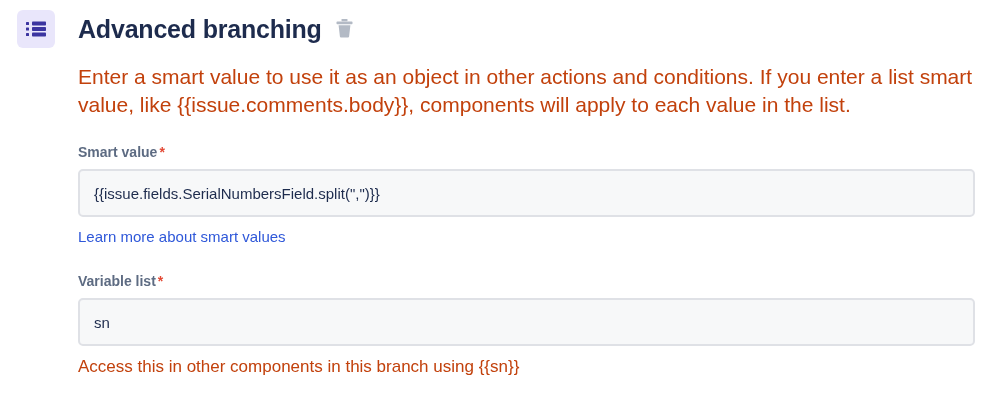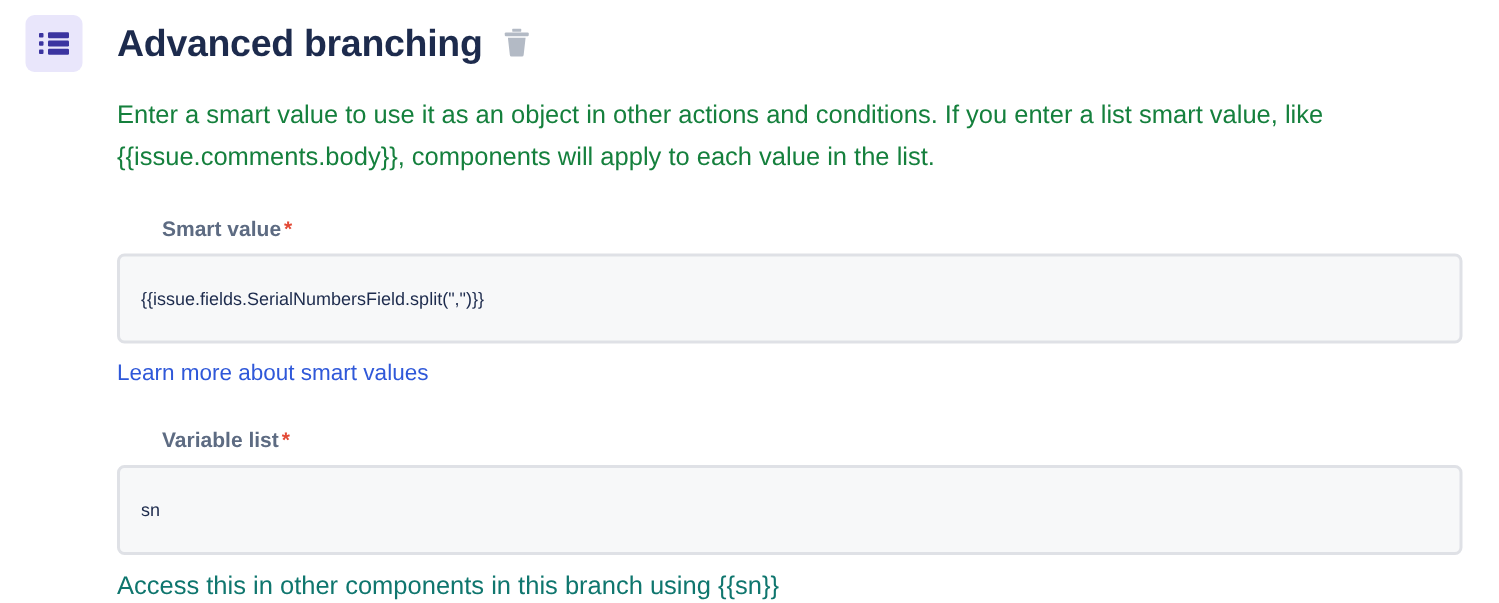--- a/index.html
+++ b/index.html
@@ -71,75 +71,74 @@
   }
   .delete-icon svg { display: block; }
 
   
   .body {
     padding-left: 78px;
     padding-right: 24px;
   }
 
   .description {
-    font-size: 17px;
+    font-size: 21px;
     line-height: 28px;
-    color: #15803d;
+    color: #c2410c;
     margin: 15px 0 0 0;
     max-width: 900px;
   }
 
   .field-group { margin-top: 24px; }
 
   .field-label {
     font-size: 14px;
     font-weight: bold;
     color: #5d6b82;
     line-height: 18px;
     margin-bottom: 8px;
     display: block;
-    margin-left: 30px;
   }
   .req-star {
     color: #e34935;
     font-size: 14px;
     margin-left: 2px;
     font-weight: bold;
   }
 
   .text-input {
     display: block;
     width: 897px;
-    height: 60px;
+    height: 48px;
     background: #f7f8f9;
     border: 2px solid #dfe1e6;
     border-radius: 5px;
     padding: 0 14px;
     font-family: "Liberation Sans", sans-serif;
-    font-size: 12px;
+    font-size: 15px;
     color: #1d2b4d;
     line-height: 44px;
     outline: none;
   }
   .text-input::placeholder { color: #7a869a; }
 
   .help-link {
     display: inline-block;
     margin-top: 9px;
     font-size: 15px;
     line-height: 22px;
     color: #2f58d9;
     text-decoration: none;
     cursor: pointer;
   }
 
   .help-text {
     font-size: 17px;
     line-height: 24px;
-    color: #0f766e;
+    color: #c2410c;
     margin-top: 9px;
   }
 </style>
 </head>
 <body>
 
 <div class="panel">
 
   <div class="header-row">
 

